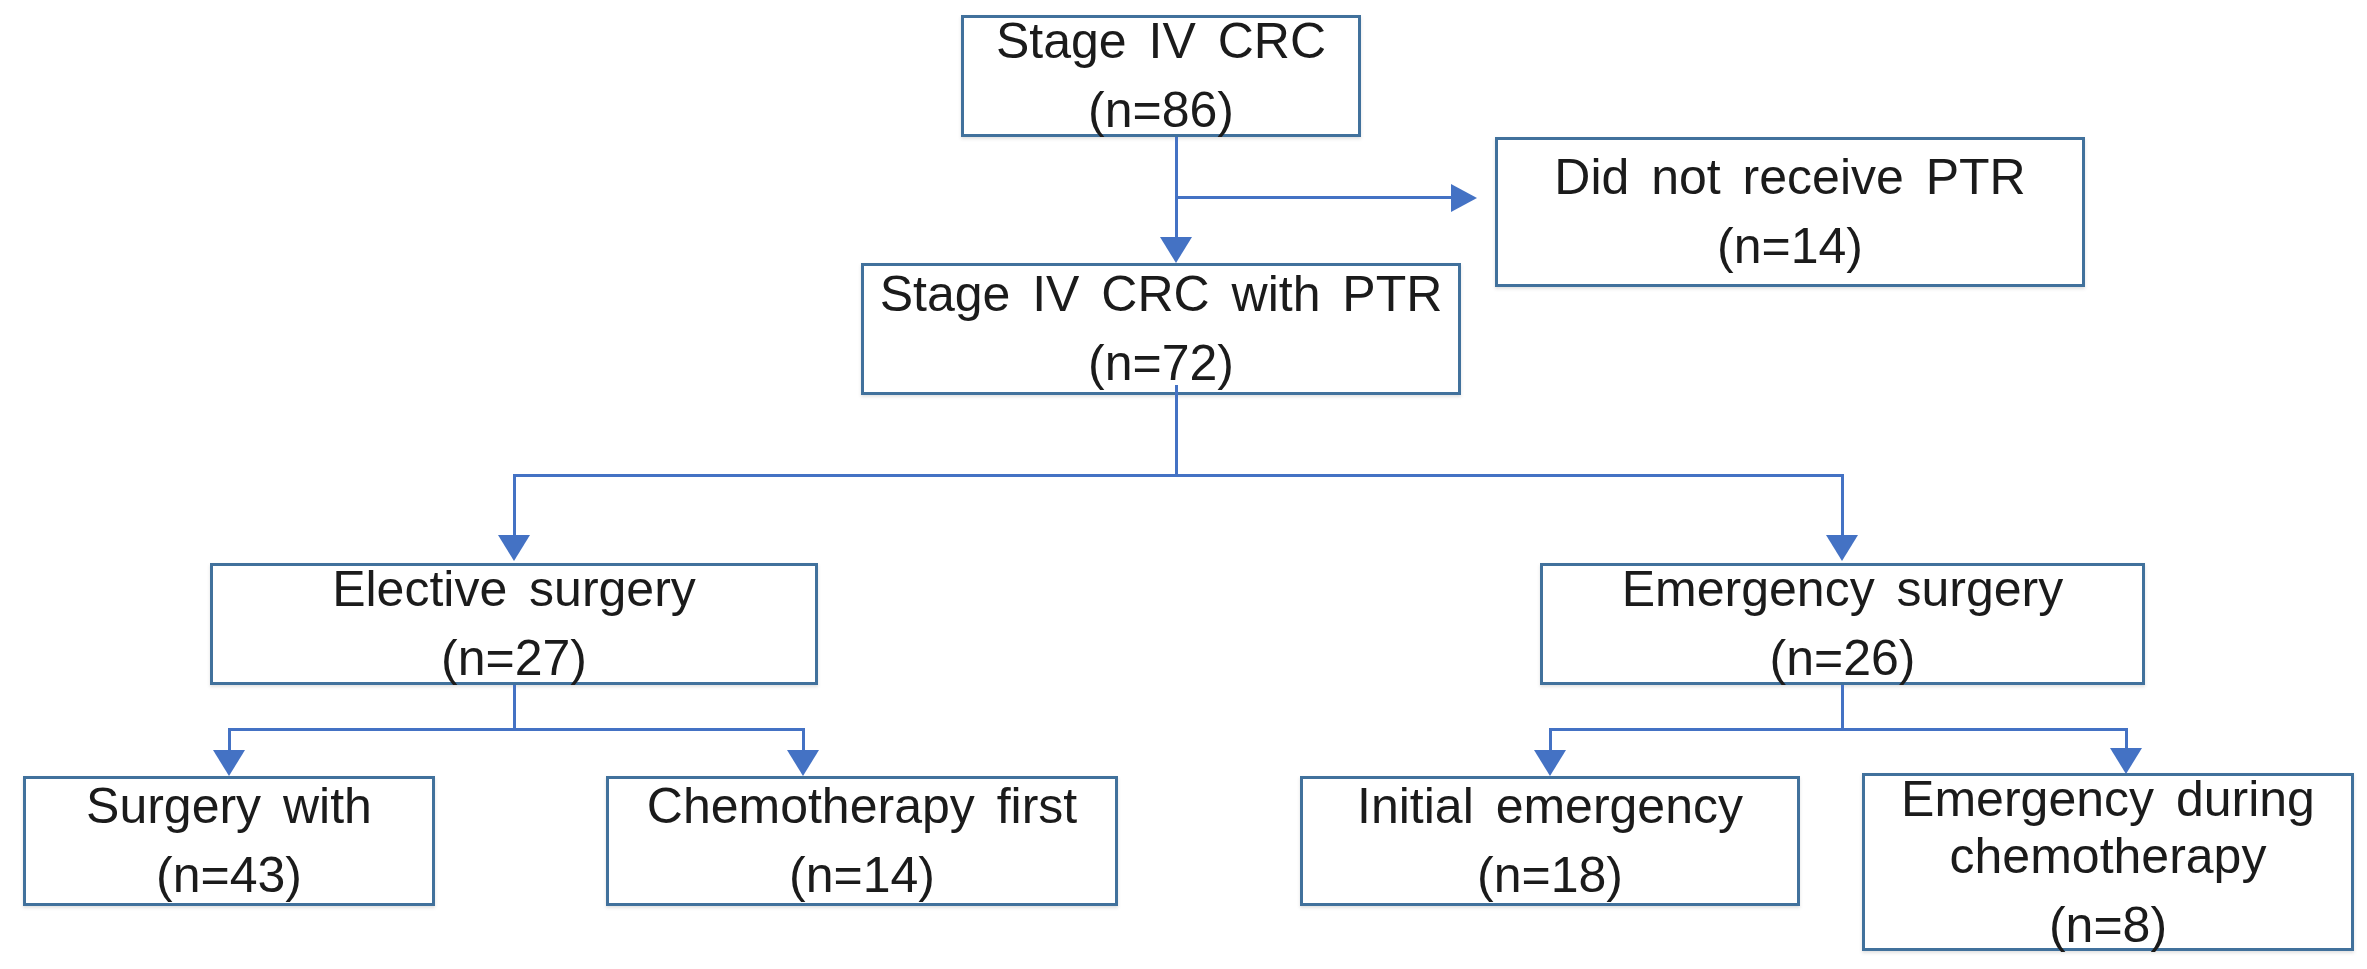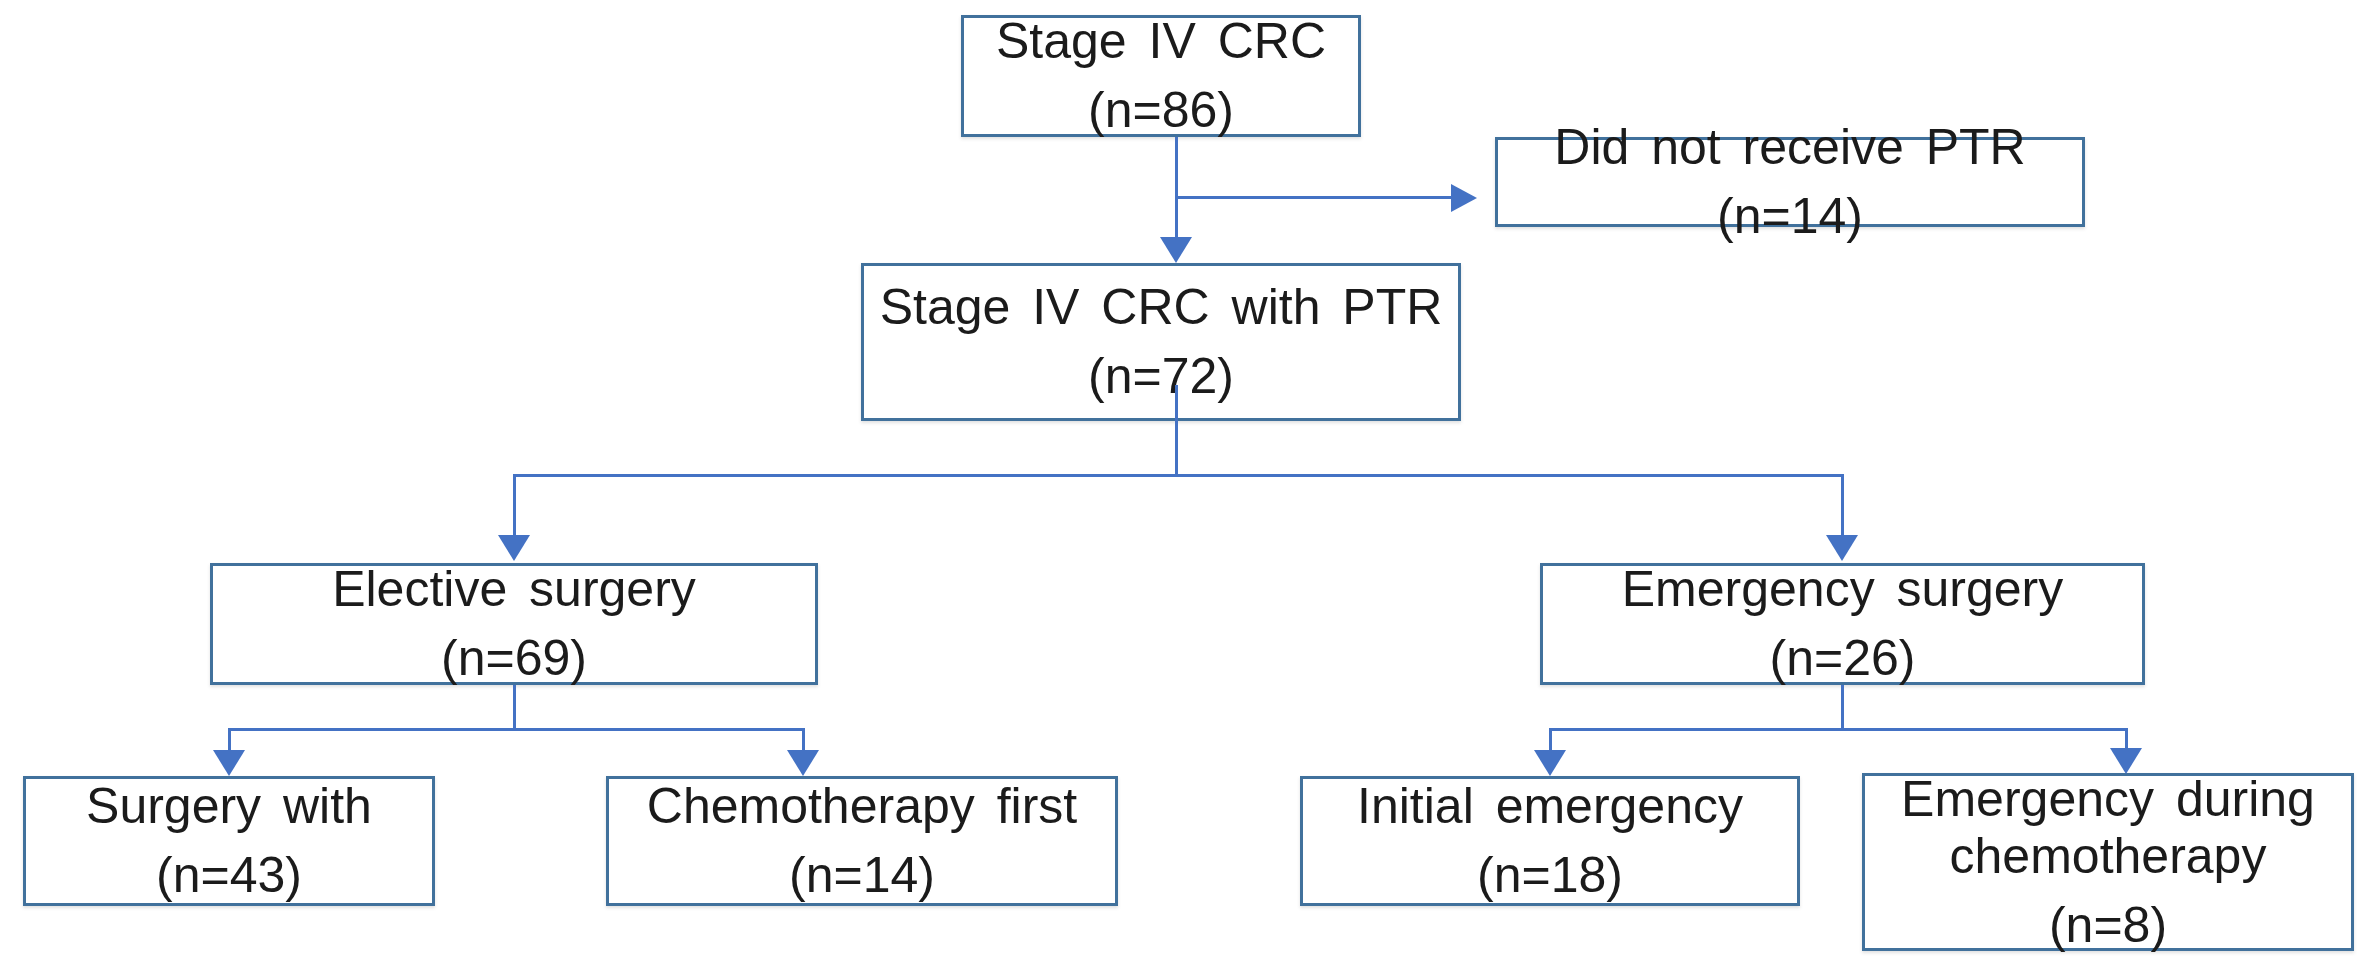--- a/index.html
+++ b/index.html
@@ -62,33 +62,33 @@
 </head>
 <body>
 
 <div class="canvas">
 
   <div class="node" style="left:961px; top:15px; width:400px; height:122px;">
     <span class="label">Stage IV CRC</span>
     <span class="count">(n=86)</span>
   </div>
 
-  <div class="node" style="left:1495px; top:137px; width:590px; height:90px;">
+  <div class="node" style="left:1495px; top:137px; width:590px; height:150px;">
     <span class="label">Did not receive PTR</span>
     <span class="count">(n=14)</span>
   </div>
 
-  <div class="node" style="left:861px; top:263px; width:600px; height:158px;">
+  <div class="node" style="left:861px; top:263px; width:600px; height:132px;">
     <span class="label">Stage IV CRC with PTR</span>
     <span class="count">(n=72)</span>
   </div>
 
   <div class="node" style="left:210px; top:563px; width:608px; height:122px;">
     <span class="label">Elective surgery</span>
-    <span class="count">(n=69)</span>
+    <span class="count">(n=27)</span>
   </div>
 
   <div class="node" style="left:1540px; top:563px; width:605px; height:122px;">
     <span class="label">Emergency surgery</span>
     <span class="count">(n=26)</span>
   </div>
 
   <div class="node" style="left:23px; top:776px; width:412px; height:130px;">
     <span class="label">Surgery with</span>
     <span class="count">(n=43)</span>

